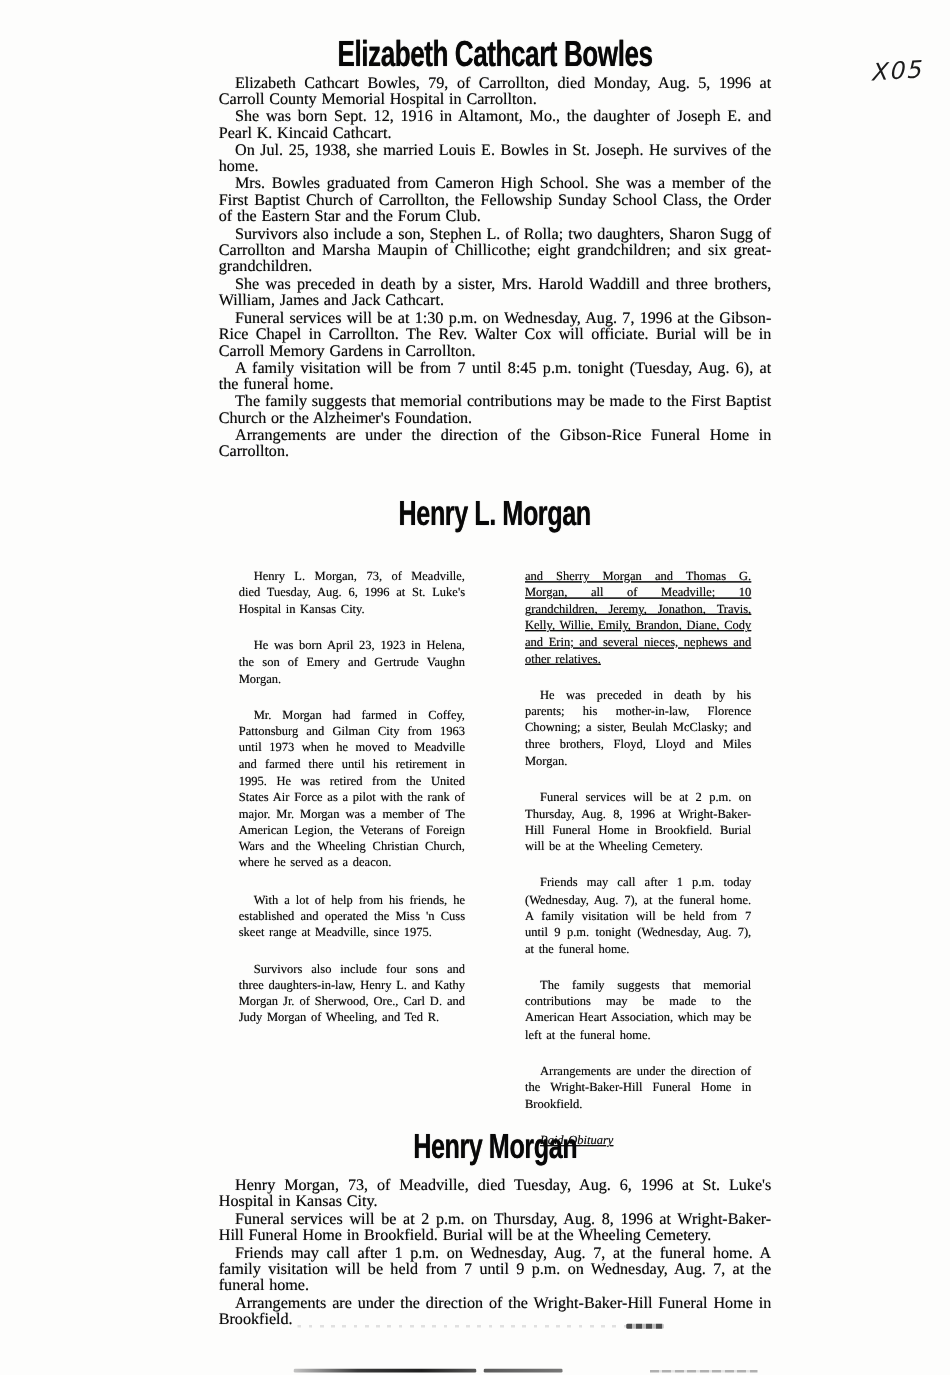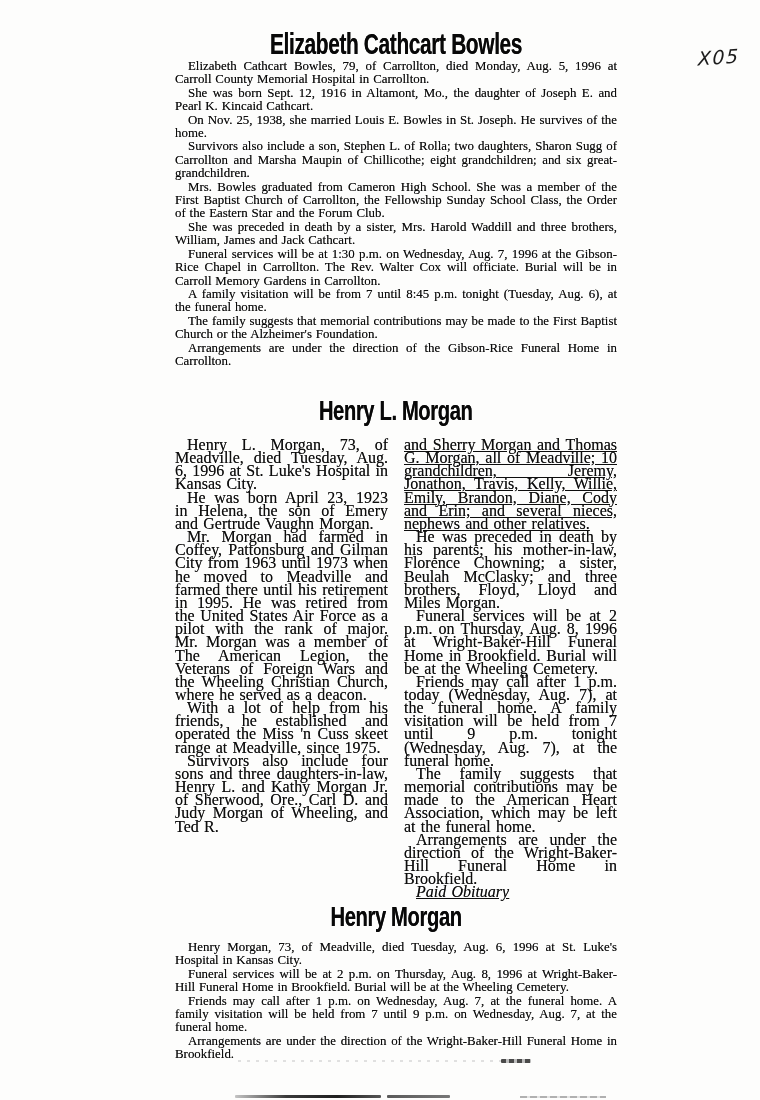--- a/index.html
+++ b/index.html
@@ -58,22 +58,22 @@
   #obit-henry-l-morgan { top: 397px; }
   .two-cols {
     display: flex;
     gap: 16px;
     margin-top: 13px;
   }
   .col {
     width: 213px;
   }
   .col p {
-    margin: 0;
-    font-size: 16px;
+    margin: 16px;
+    font-size: 10px;
     line-height: 13.15px;
     text-align: justify;
     text-indent: 12px;
     text-shadow: 0 0 0.55px rgba(10,10,10,0.6);
     word-spacing: 1.2px;
   }
   .col p.no-indent { text-indent: 0; text-decoration: underline; }
   .paid-note {
     margin: 3px 12px 0 0;
     text-align: right;
@@ -127,23 +127,23 @@
 </head>
 <body>
 
 <div class="sheet">
 
   <article class="obituary" id="obit-bowles">
     <h1 class="obit-title t-large"><span class="condensed">Elizabeth Cathcart Bowles</span></h1>
     <div class="bodytext">
       <p>Elizabeth Cathcart Bowles, 79, of Carrollton, died Monday, Aug. 5, 1996 at Carroll County Memorial Hospital in Carrollton.</p>
       <p>She was born Sept. 12, 1916 in Altamont, Mo., the daughter of Joseph E. and Pearl K. Kincaid Cathcart.</p>
-      <p>On Nov. 25, 1938, she married Louis E. Bowles in St. Joseph. He survives of the home.</p>
+      <p>On Jul. 25, 1938, she married Louis E. Bowles in St. Joseph. He survives of the home.</p>
+      <p>Mrs. Bowles graduated from Cameron High School. She was a member of the First Baptist Church of Carrollton, the Fellowship Sunday School Class, the Order of the Eastern Star and the Forum Club.</p>
       <p>Survivors also include a son, Stephen L. of Rolla; two daughters, Sharon Sugg of Carrollton and Marsha Maupin of Chillicothe; eight grandchildren; and six great-grandchildren.</p>
-      <p>Mrs. Bowles graduated from Cameron High School. She was a member of the First Baptist Church of Carrollton, the Fellowship Sunday School Class, the Order of the Eastern Star and the Forum Club.</p>
       <p>She was preceded in death by a sister, Mrs. Harold Waddill and three brothers, William, James and Jack Cathcart.</p>
       <p>Funeral services will be at 1:30 p.m. on Wednesday, Aug. 7, 1996 at the Gibson-Rice Chapel in Carrollton. The Rev. Walter Cox will officiate. Burial will be in Carroll Memory Gardens in Carrollton.</p>
       <p>A family visitation will be from 7 until 8:45 p.m. tonight (Tuesday, Aug. 6), at the funeral home.</p>
       <p>The family suggests that memorial contributions may be made to the First Baptist Church or the Alzheimer's Foundation.</p>
       <p>Arrangements are under the direction of the Gibson-Rice Funeral Home in Carrollton.</p>
     </div>
   </article>
 
   <article class="obituary" id="obit-henry-l-morgan">
     <h1 class="obit-title t-med"><span class="condensed">Henry L. Morgan</span></h1>

